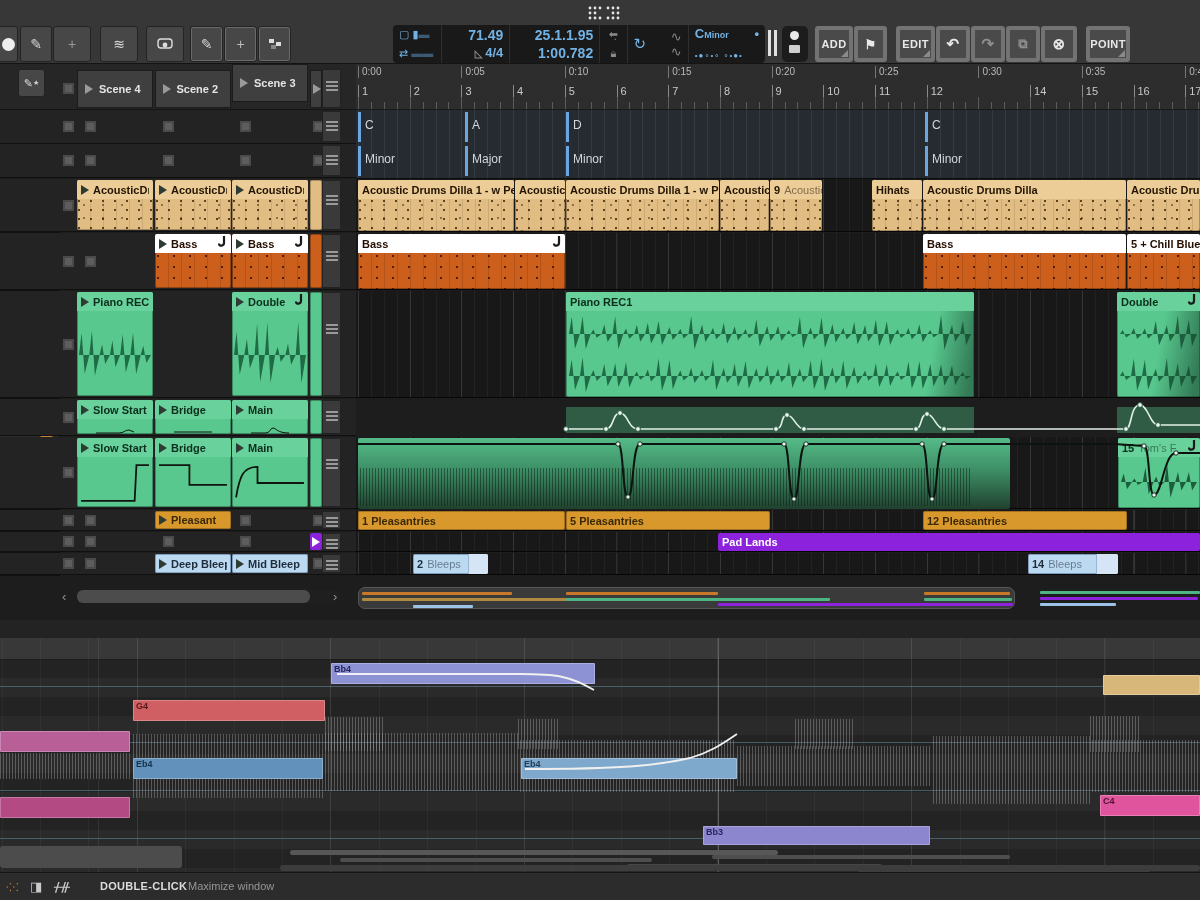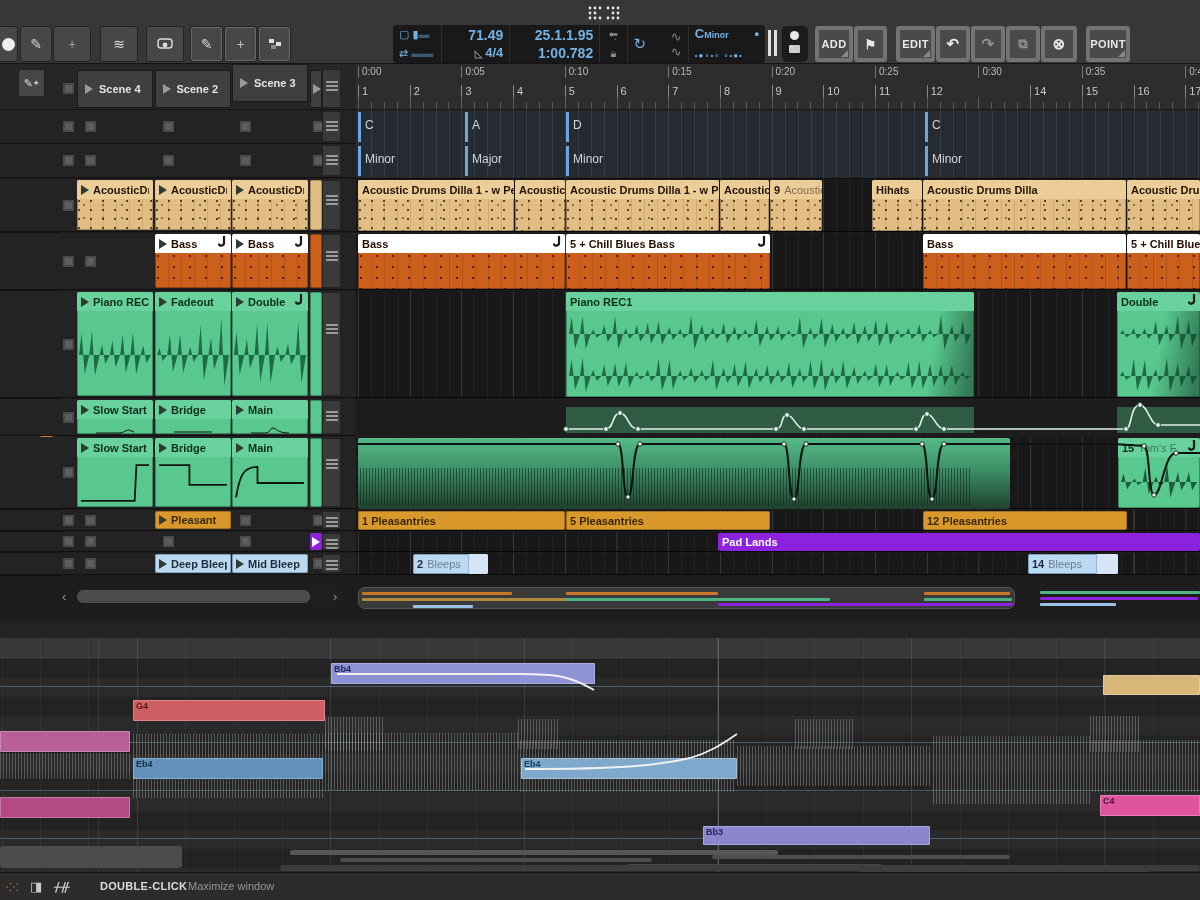--- a/index.html
+++ b/index.html
@@ -313,29 +313,20 @@
           <div class="bd"></div>
         </div>
       </div>
       <div class="arr-row" style="top: 233px; height: 57px;">
         <div class="clip c-orange" style="left: 2px; top: 1px; width: 207px; height: 55px;">
           <div class="hd">
             <span>Bass</span>
           </div>
           <div class="bd"></div>
           <span class="hook" style="left: 195px;"><svg width="9" height="13" viewBox="0 0 9 13">
-              <path d="M6,1 L6,8 C6,11 1,12 1,8.5" fill="none" stroke="#1a1a1a" stroke-width="2.2"></path>
-            </svg></span>
-        </div>
-        <div class="clip c-orange" style="left: 210px; top: 1px; width: 204px; height: 55px;">
-          <div class="hd">
-            <span>5 + Chill Blues Bass</span>
-          </div>
-          <div class="bd"></div>
-          <span class="hook" style="left: 192px;"><svg width="9" height="13" viewBox="0 0 9 13">
               <path d="M6,1 L6,8 C6,11 1,12 1,8.5" fill="none" stroke="#1a1a1a" stroke-width="2.2"></path>
             </svg></span>
         </div>
         <div class="clip c-orange" style="left: 567px; top: 1px; width: 203px; height: 55px;">
           <div class="hd">
             <span>Bass</span>
           </div>
           <div class="bd"></div>
         </div>
         <div class="clip c-orange" style="left: 771px; top: 1px; width: 73px; height: 55px;">
@@ -808,29 +799,20 @@
       <div class="stopbtn" style="left: 63px; top: 47.5px;"></div>
       <div class="clip c-green" style="left: 77px; top: 1px; width: 76px; height: 104px;">
         <div class="hd" style="height: 19px;">
           <span class="tri dark"></span>
           <span style="overflow: hidden;">Piano REC1</span>
         </div>
         <svg class="wave" width="72" height="78" viewBox="0 0 72 78" style="left: 2px; top: 24px; position: absolute;">
           <path d="M0,39 L2.6,16.9 L5.7,57.8 L10.3,39 L12.9,14.7 L15.9,59.7 L20.6,39 L23.1,28.6 L26.2,47.9 L30.9,39 L33.4,24.6 L36.5,51.3 L41.1,39 L43.7,18.3 L46.8,56.6 L51.4,39 L54.0,16.4 L57.1,58.2 L61.7,39 L64.3,29.7 L67.4,46.9 L72.0,39 Z" fill="#1f6b45"></path>
         </svg>
       </div>
-      <div class="clip c-green" style="left: 155px; top: 1px; width: 76px; height: 104px;">
-        <div class="hd" style="height: 19px;">
-          <span class="tri dark"></span>
-          <span style="overflow: hidden;">Fadeout</span>
-        </div>
-        <svg class="wave" width="72" height="78" viewBox="0 0 72 78" style="left: 2px; top: 24px; position: absolute;">
-          <path d="M0,39 L2.6,31.9 L5.7,45.0 L10.3,39 L12.9,18.8 L15.9,56.1 L20.6,39 L23.1,17.9 L26.2,56.9 L30.9,39 L33.4,30.9 L36.5,45.9 L41.1,39 L43.7,9.0 L46.8,64.5 L51.4,39 L54.0,21.9 L57.1,53.5 L61.7,39 L64.3,2.4 L67.4,70.1 L72.0,39 Z" fill="#1f6b45"></path>
-        </svg>
-      </div>
       <div class="clip c-green" style="left: 232px; top: 1px; width: 76px; height: 104px;">
         <div class="hd" style="height: 19px;">
           <span class="tri dark"></span>
           <span style="overflow: hidden;">Double</span>
         </div>
         <svg class="wave" width="72" height="78" viewBox="0 0 72 78" style="left: 2px; top: 24px; position: absolute;">
           <path d="M0,39 L2.6,15.7 L5.7,58.8 L10.3,39 L12.9,23.0 L15.9,52.6 L20.6,39 L23.1,7.3 L26.2,66.0 L30.9,39 L33.4,6.2 L36.5,66.9 L41.1,39 L43.7,30.7 L46.8,46.0 L51.4,39 L54.0,27.4 L57.1,48.8 L61.7,39 L64.3,6.2 L67.4,66.9 L72.0,39 Z" fill="#1f6b45"></path>
         </svg>
         <span class="hook" style="left: 63px;"><svg width="9" height="13" viewBox="0 0 9 13">
             <path d="M6,1 L6,8 C6,11 1,12 1,8.5" fill="none" stroke="#1a1a1a" stroke-width="2.2"></path>

